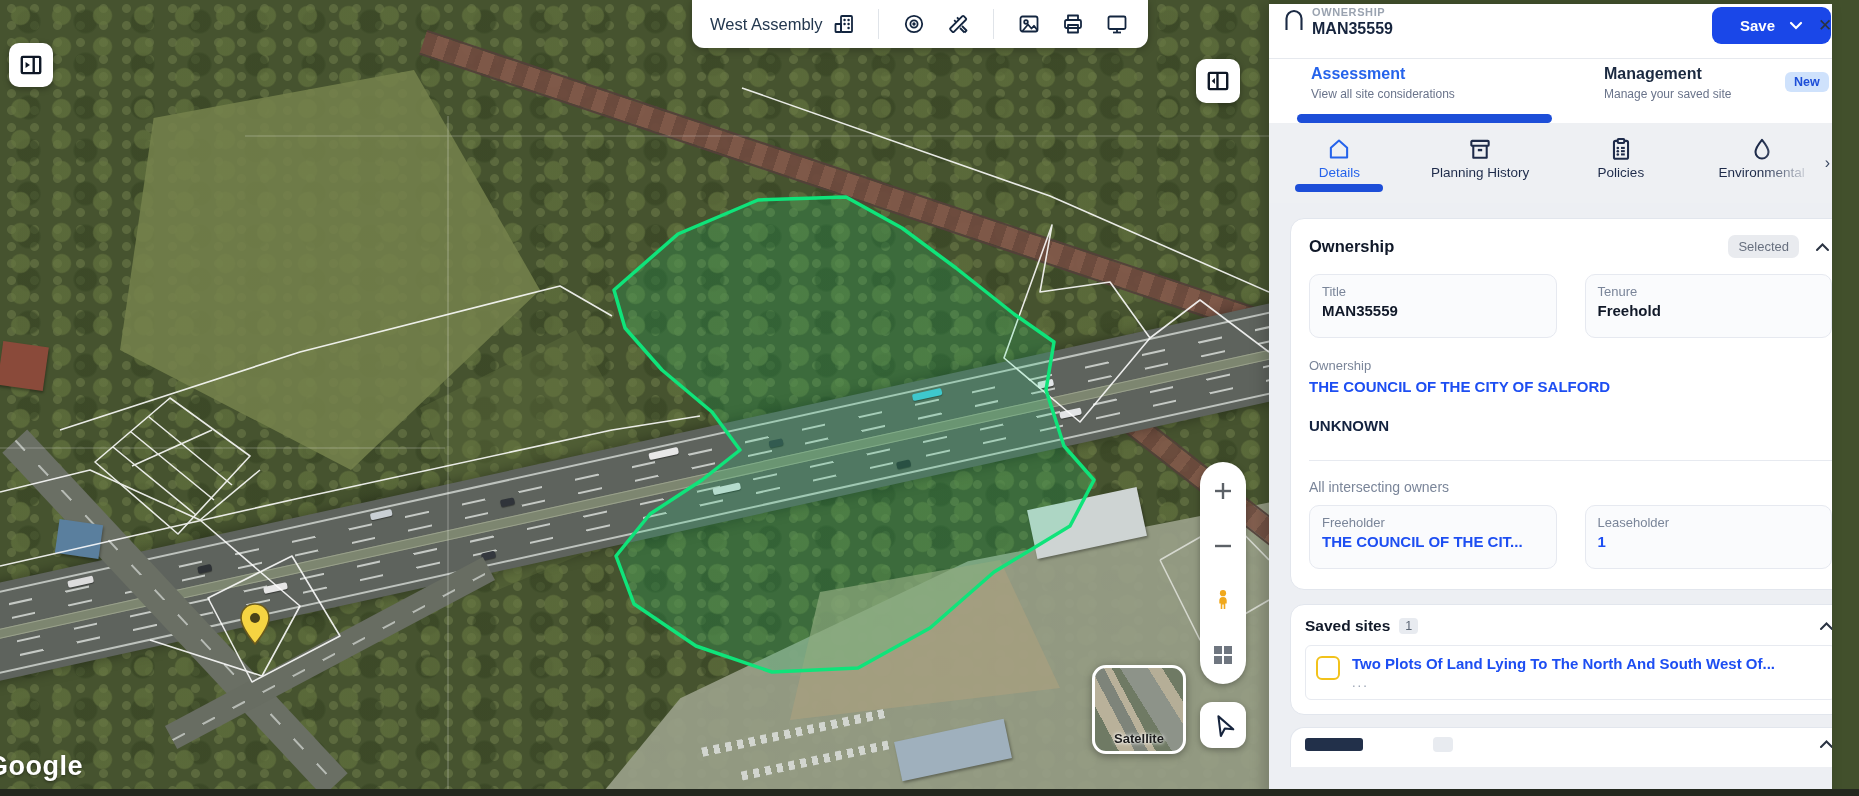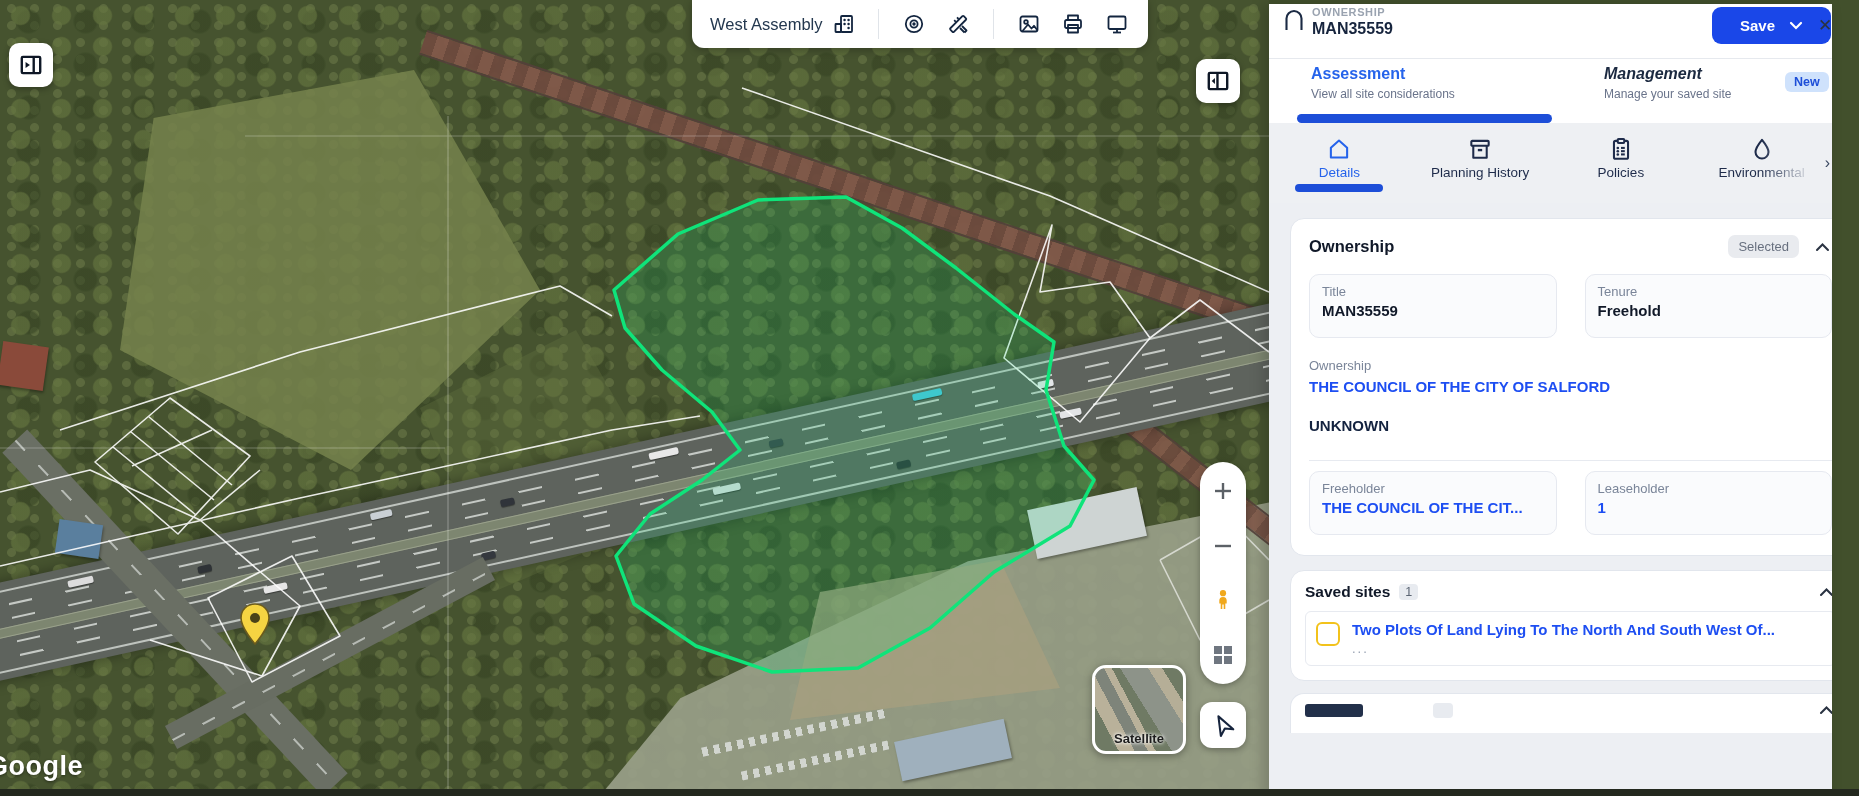--- a/index.html
+++ b/index.html
@@ -73,21 +73,21 @@
     color:#fff;display:flex;align-items:center;justify-content:center;gap:14px;cursor:pointer;}
   #save-btn .lbl{font-size:15px;font-weight:600;}
   #close-x{position:absolute;right:-5px;top:11px;font-size:17px;color:#2a3342;background:none;border:none;cursor:pointer;padding:0;width:24px;}
   #p-tabs{position:relative;height:64px;background:#fff;}
   .tab{position:absolute;top:6px;cursor:pointer;}
   .tab .t1{font-size:16px;font-weight:600;}
   .tab .t2{font-size:12px;color:#69738a;margin-top:4px;}
   #tab-assessment{left:42px;}
   #tab-assessment .t1{color:#2563eb;}
   #tab-management{left:335px;}
-  #tab-management .t1{color:#1b2940;font-style:italic;}
+  #tab-management .t1{color:#1b2940;}
   #new-badge{position:absolute;left:516px;top:13px;background:#cfe2fc;color:#1d4ed8;font-size:12.5px;font-weight:600;
     padding:3px 9px;border-radius:6px;}
   #tab-indicator{position:absolute;left:28px;top:55px;width:255px;height:9px;border-radius:9px;background:#1d4ed8;z-index:2;}
   #p-subtabs{position:relative;height:80px;background:#eef0f3;border-bottom:1px solid #d2d7de;display:flex;}
   .subtab{flex:1;display:flex;flex-direction:column;align-items:center;padding-top:13px;cursor:pointer;color:#1e2b4a;}
   .subtab .s-lbl{font-size:13.5px;margin-top:3px;}
   .subtab.active{color:#2563eb;}
   .subtab .pill{width:88px;height:8px;border-radius:8px;background:transparent;margin-top:4px;}
   .subtab.active .pill{background:#1d4ed8;}
   #subtab-fade{position:absolute;right:0;top:0;width:70px;height:79px;background:linear-gradient(90deg,rgba(238,240,243,0),#eef0f3 75%);pointer-events:none;}
@@ -441,20 +441,21 @@
           <div class="blk-lbl">Ownership</div>
           <div class="blk-link">THE COUNCIL OF THE CITY OF SALFORD</div>
         </div>
 
         <div style="margin-top:22px">
           <div class="blk-val">UNKNOWN</div>
         </div>
 
         <hr class="card-hr">
 
+        <div class="blk-lbl" style="margin-top:18px;font-size:14px">All intersecting owners</div>
 
         <div class="field-row" style="margin-top:10px">
           <div class="fbox">
             <div class="f-lbl">Freeholder</div>
             <div class="f-val link">THE COUNCIL OF THE CIT...</div>
           </div>
           <div class="fbox">
             <div class="f-lbl">Leaseholder</div>
             <div class="f-val link">1</div>
           </div>

